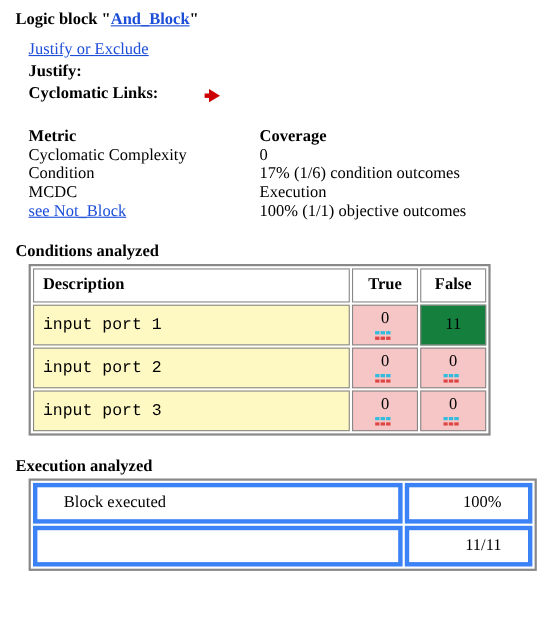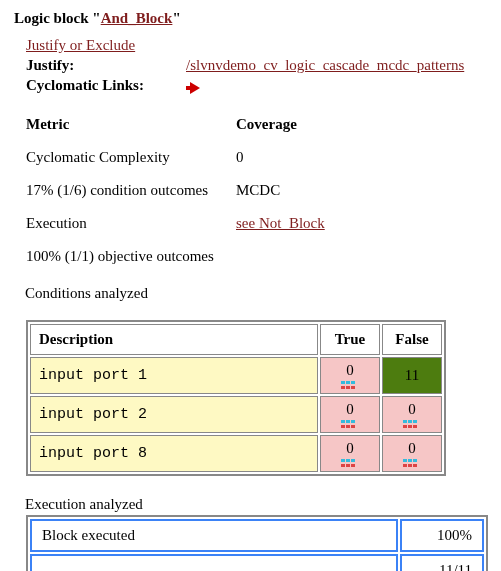--- a/index.html
+++ b/index.html
@@ -5,21 +5,21 @@
   body {
     font-family: "Times New Roman", Times, serif;
     font-size: 15px;
     color: #000;
     background: #fff;
     margin: 0;
     padding: 10px 14px;
     width: 501px;
     box-sizing: border-box;
   }
-  a { color: #7f1d1d; }
+  a { color: #1d4ed8; }
   .title { font-weight: bold; margin-bottom: 10px; }
   .title a { font-weight: bold; }
   .info-block { margin-left: 12px; }
   .info-row { display: flex; margin: 3px 0; }
   .info-label { font-weight: bold; width: 160px; flex-shrink:0;}
   .arrow-right {
     display: inline-block;
     width: 0; height: 0;
     border-top: 6px solid transparent;
     border-bottom: 6px solid transparent;
@@ -31,30 +31,30 @@
     position:absolute;
     left:-14px; top:-2px;
     width:6px; height:4px;
     background:#cc0000;
   }
   .metrics {
     margin-top: 22px;
     margin-left: 12px;
     display: grid;
     grid-template-columns: 210px 230px;
-    row-gap: 16px;
+    row-gap: 0;
   }
   .metrics .hdr { font-weight: bold; }
-  .section-title { font-weight: normal; margin-top: 20px; margin-left: 11px; }
+  .section-title { font-weight: bold; margin-top: 20px; margin-left: 0; }
   table.cond {
     border-collapse: separate;
     border-spacing: 2px;
     border: 2px solid #888;
     margin-left: 12px;
-    margin-top: 18px;
+    margin-top: 2px;
     width: 420px;
   }
   table.cond th, table.cond td {
     border: 1px solid #888;
     padding: 6px 8px;
     font-family: "Times New Roman", serif;
     font-size: 15px;
     text-align: left;
   }
   table.cond th { font-weight: bold; background:#fff; }
@@ -66,56 +66,56 @@
   .tally svg { display:block; }
   table.exec {
     border-collapse: separate;
     border-spacing: 2px;
     border: 2px solid #888;
     margin-left: 12px;
     margin-top: 2px;
     width: 462px;
   }
   table.exec td {
-    border: 2px solid #3b82f6;
-    padding: 6px 10px;
+    border: 4px solid #3b82f6;
+    padding: 6px 24px;
     font-size: 15px;
   }
   table.exec td.r { text-align: right; width: 60px; }
 </style>
 </head>
 <body>
 
 <div class="title">
   <span>Logic block "</span><a href="#">And_Block</a><span>"</span>
 </div>
 
 <div class="info-block">
   <div class="info-row">
     <a href="#">Justify or Exclude</a>
   </div>
   <div class="info-row">
     <div class="info-label">Justify:</div>
-    <a href="#">/slvnvdemo_cv_logic_cascade_mcdc_patterns</a>
   </div>
   <div class="info-row">
     <div class="info-label">Cyclomatic Links:</div>
     <span style="position:relative; top:4px; left:4px;">
       <span class="arrow-right"></span>
     </span>
   </div>
 </div>
 
 <div class="metrics">
   <div class="hdr">Metric</div>
   <div class="hdr">Coverage</div>
 
   <div>Cyclomatic Complexity</div>
   <div>0</div>
 
+  <div>Condition</div>
   <div>17% (1/6) condition outcomes</div>
 
   <div>MCDC</div>
   <div>Execution</div>
 
   <div><a href="#">see Not_Block</a></div>
   <div>100% (1/1) objective outcomes</div>
 </div>
 
 <div class="section-title">Conditions analyzed</div>
@@ -134,21 +134,21 @@
         <svg width="18" height="8">
               <rect x="0" y="0" width="4" height="3" fill="#3bd"></rect>
               <rect x="5" y="0" width="4" height="3" fill="#3bd"></rect>
               <rect x="10" y="0" width="4" height="3" fill="#3bd"></rect>
               <rect x="0" y="5" width="4" height="3" fill="#d44"></rect>
               <rect x="5" y="5" width="4" height="3" fill="#d44"></rect>
               <rect x="10" y="5" width="4" height="3" fill="#d44"></rect>
             </svg>
       </div>
     </td>
-    <td class="cell" style="background:#4d7c0f;">
+    <td class="cell" style="background:#15803d;">
       <span>11</span>
     </td>
   </tr>
   <tr>
     <td class="pink">input port 2</td>
     <td class="cell">
       <div class="tally">
         <span>0</span>
         <svg width="18" height="8">
               <rect x="0" y="0" width="4" height="3" fill="#3bd"></rect>
@@ -168,21 +168,21 @@
               <rect x="5" y="0" width="4" height="3" fill="#3bd"></rect>
               <rect x="10" y="0" width="4" height="3" fill="#3bd"></rect>
               <rect x="0" y="5" width="4" height="3" fill="#d44"></rect>
               <rect x="5" y="5" width="4" height="3" fill="#d44"></rect>
               <rect x="10" y="5" width="4" height="3" fill="#d44"></rect>
             </svg>
       </div>
     </td>
   </tr>
   <tr>
-    <td class="pink">input port 8</td>
+    <td class="pink">input port 3</td>
     <td class="cell">
       <div class="tally">
         <span>0</span>
         <svg width="18" height="8">
               <rect x="0" y="0" width="4" height="3" fill="#3bd"></rect>
               <rect x="5" y="0" width="4" height="3" fill="#3bd"></rect>
               <rect x="10" y="0" width="4" height="3" fill="#3bd"></rect>
               <rect x="0" y="5" width="4" height="3" fill="#d44"></rect>
               <rect x="5" y="5" width="4" height="3" fill="#d44"></rect>
               <rect x="10" y="5" width="4" height="3" fill="#d44"></rect>

